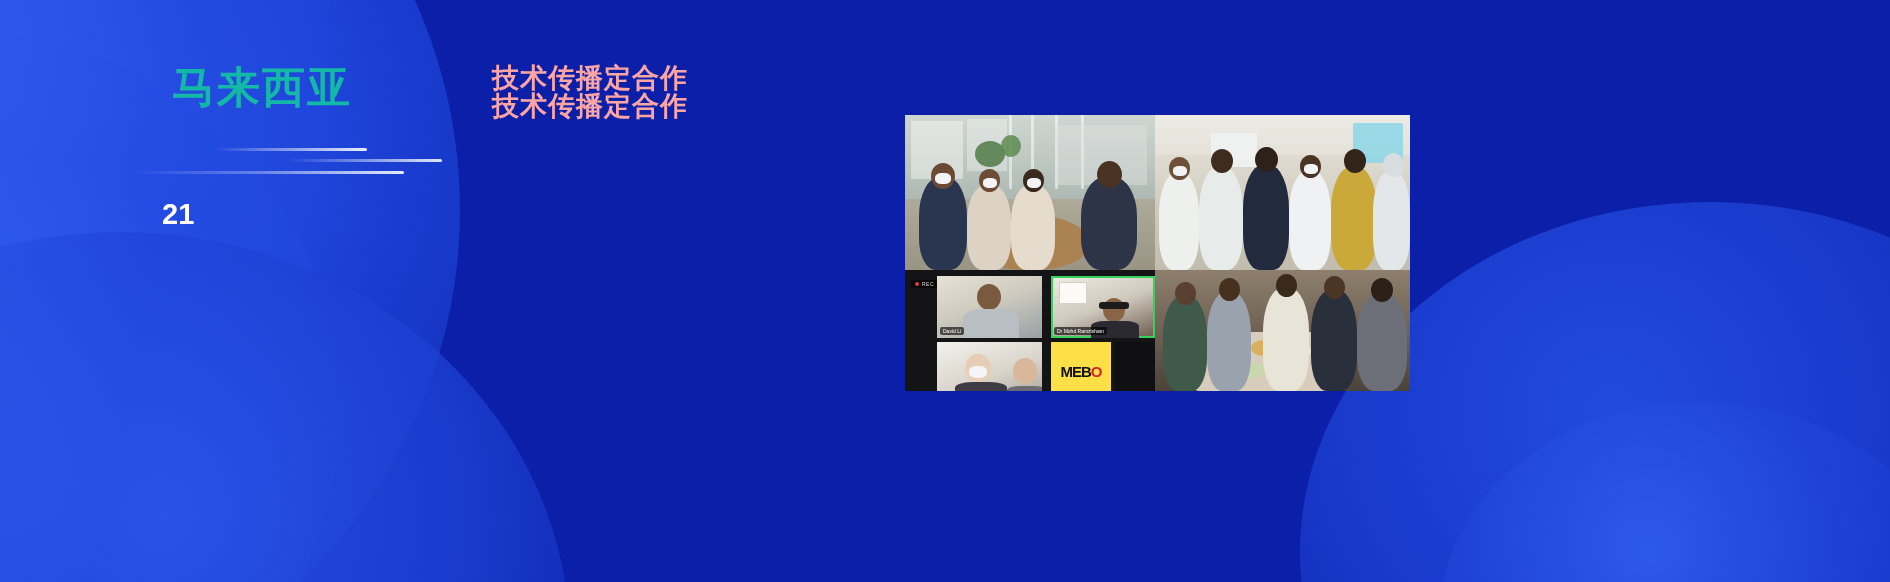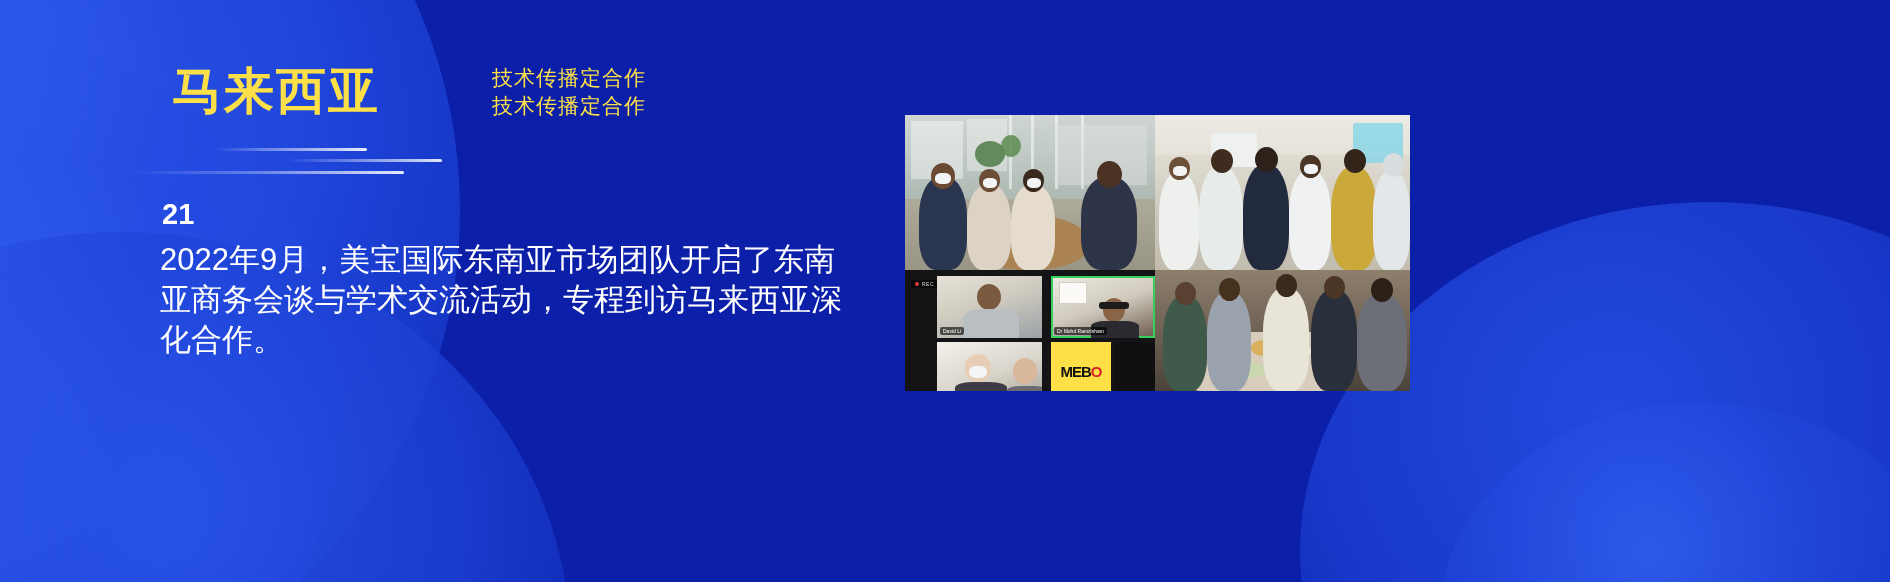--- a/index.html
+++ b/index.html
@@ -44,37 +44,37 @@
     opacity:.7;
   }
   .sheen{
     position:absolute;left:0;top:0;width:330px;height:582px;
     background:linear-gradient(100deg, rgba(58,104,250,.42) 0%, rgba(40,80,235,.20) 45%, rgba(11,31,168,0) 88%);
   }
 
   
   .title{
     position:absolute;left:172px;top:66px;
-    font-size:50px;font-weight:bold;letter-spacing:2px;
-    color:#fde047;line-height:1;white-space:nowrap;
+    font-size:43px;font-weight:bold;letter-spacing:2px;
+    color:#14b8a6;line-height:1;white-space:nowrap;
   }
   .rules{position:absolute;left:0;top:145px;width:520px;height:40px;}
   .rule{position:absolute;height:3px;border-radius:2px;}
   .rule.r1{left:215px;top:3px;width:152px;
     background:linear-gradient(90deg, rgba(255,255,255,0) 0%, rgba(255,255,255,.35) 35%, #e9eefc 100%);}
   .rule.r2{left:287px;top:14px;width:155px;
     background:linear-gradient(90deg, rgba(255,255,255,0) 0%, rgba(255,255,255,.30) 35%, #dfe7fb 100%);}
   .rule.r3{left:132px;top:26px;width:272px;
     background:linear-gradient(90deg, rgba(255,255,255,0) 0%, rgba(255,255,255,.30) 45%, #e4ebfc 100%);}
 
   
   .subtitle{
     position:absolute;left:492px;top:64px;
-    color:#fde047;font-size:21px;line-height:28px;
-    letter-spacing:1px;white-space:nowrap;
+    color:#fca5a5;font-size:27px;line-height:28px;
+    letter-spacing:1px;white-space:nowrap;font-weight:bold;
   }
   .subtitle div{display:block;}
 
   
   .count{
     position:absolute;left:162px;top:200px;
     color:#ffffff;font-size:29px;font-weight:bold;line-height:1;
   }
   .body-text{
     position:absolute;left:160px;top:240px;width:700px;
@@ -161,21 +161,20 @@
     <div class="rule r2"></div>
     <div class="rule r3"></div>
   </div>
 
   <div class="subtitle">
     <div>技术传播定合作</div>
     <div>技术传播定合作</div>
   </div>
 
   <div class="count">21</div>
-  <div class="body-text">2022年9月，美宝国际东南亚市场团队开启了东南亚商务会谈与学术交流活动，专程到访马来西亚深化合作。</div>
 
   <div class="collage">
 
     <div class="collage-top">
 
       <div class="photo-meeting">
         <div class="win" style="left:6px;top:6px;width:52px;height:58px;opacity:.75;"></div>
         <div class="win" style="left:62px;top:4px;width:40px;height:52px;opacity:.6;"></div>
         <div class="glassrail" style="left:104px;"></div>
         <div class="glassrail" style="left:126px;"></div>

